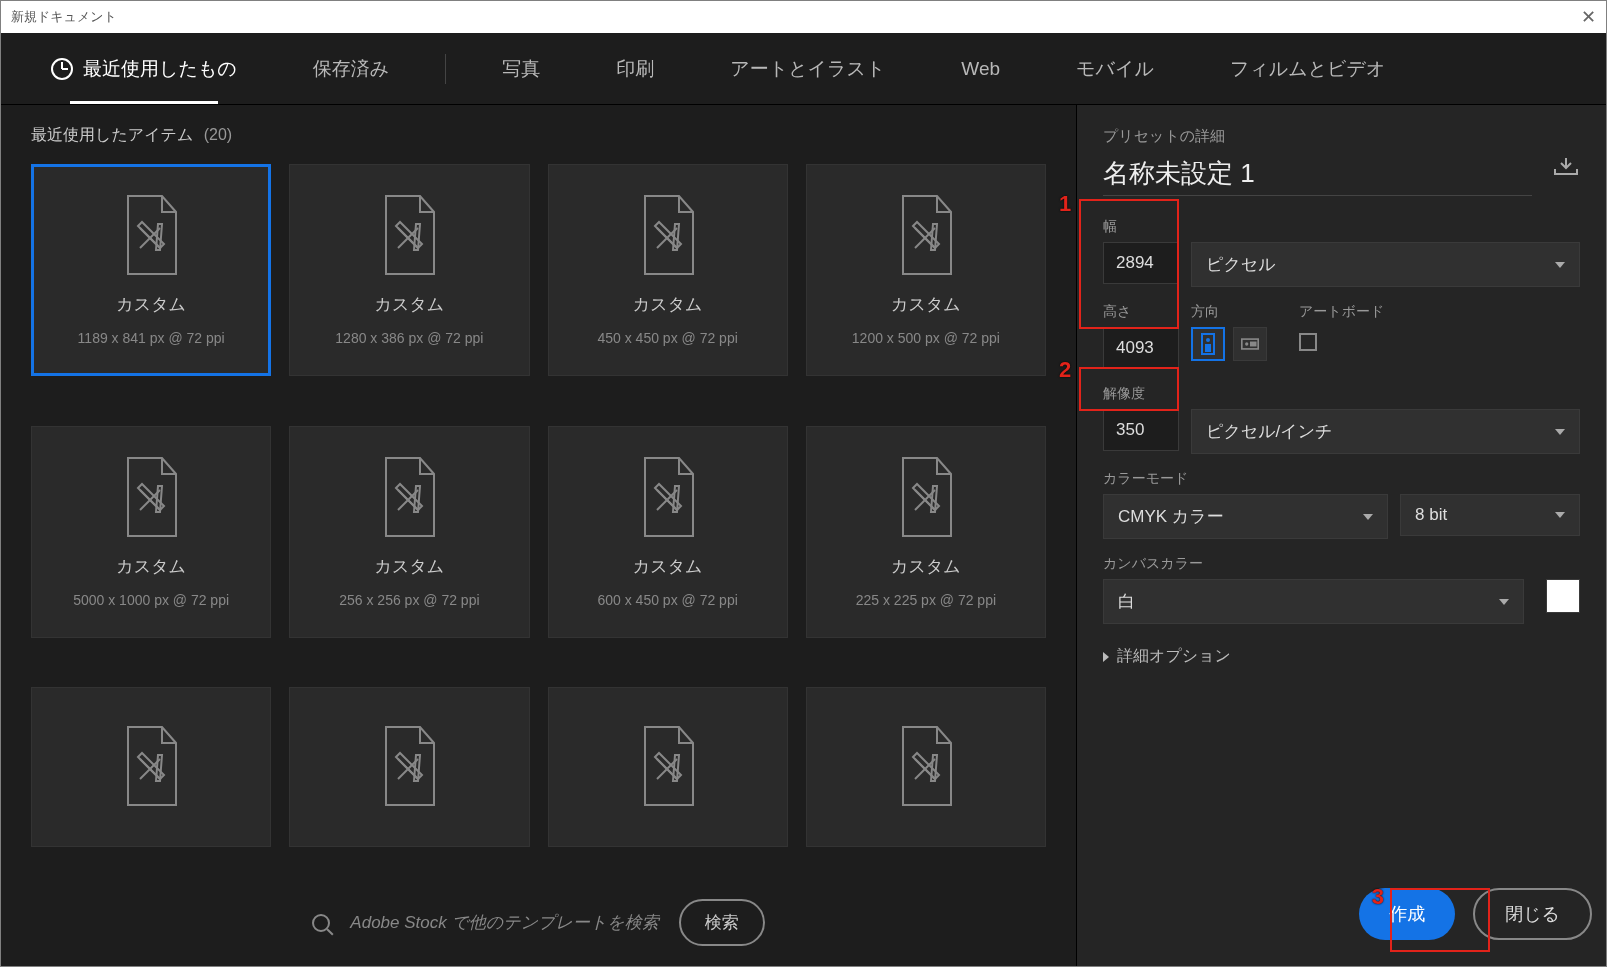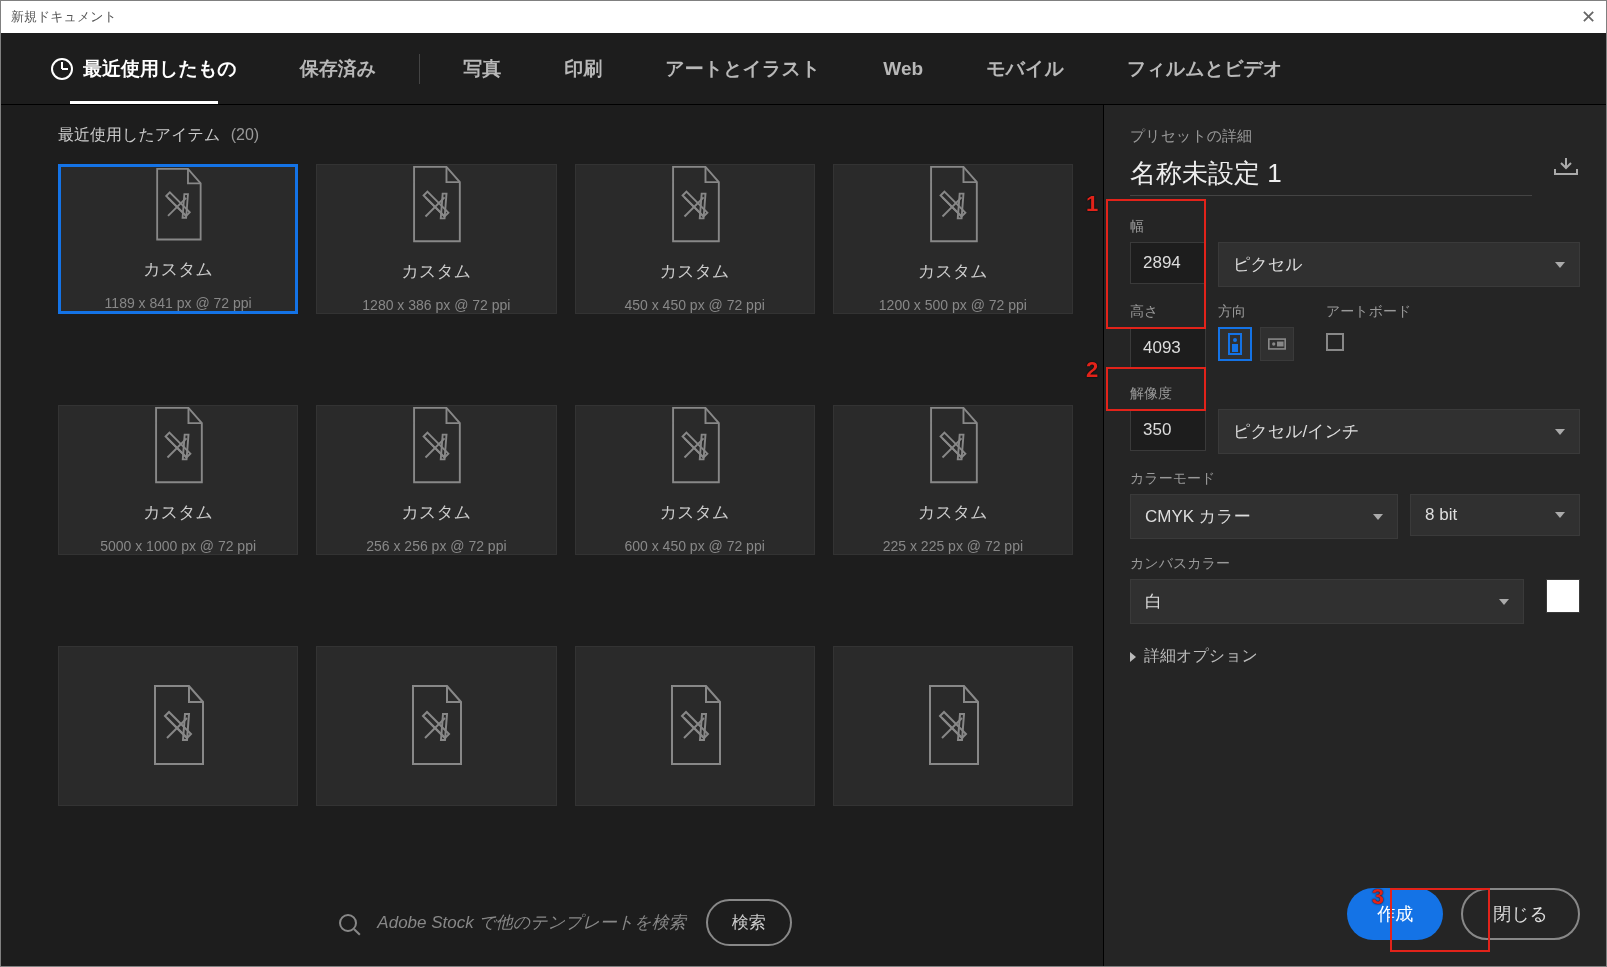--- a/index.html
+++ b/index.html
@@ -33,23 +33,22 @@
     background: #1d1d1d;
     display: flex;
     flex-direction: column;
     overflow: hidden;
   }
   .tabs {
     display: flex;
     align-items: center;
     height: 72px;
     padding: 0 20px;
-    gap: 3px;
+    gap: 16px;
     border-bottom: 1px solid #000;
-    font-weight: bold;
   }
   .tab {
     color: #b8b8b8;
     font-size: 19px;
     padding: 0 30px;
     height: 100%;
     display: flex;
     align-items: center;
     gap: 10px;
     cursor: default;
@@ -96,21 +95,20 @@
   .tab-divider {
     width: 1px;
     height: 30px;
     background: #444;
     margin: 0 10px;
   }
   .body {
     flex: 1;
     display: flex;
     overflow: hidden;
-    margin-left: 27px;
   }
   .left {
     width: 1075px;
     padding: 20px 30px 20px 30px;
     display: flex;
     flex-direction: column;
     overflow: hidden;
   }
   .section-label {
     color: #ccc;
@@ -121,21 +119,21 @@
   .grid {
     display: grid;
     grid-template-columns: repeat(4, 1fr);
     gap: 18px;
     overflow-y: auto;
     flex: 1;
   }
   .card {
     background: #2a2a2a;
     border: 1px solid #333;
-    height: 150px;
+    height: 212px;
     display: flex;
     flex-direction: column;
     align-items: center;
     justify-content: center;
     gap: 14px;
     cursor: default;
   }
   .card.selected { border: 3px solid #1473e6; }
   .card .file-icon {
     width: 70px;
@@ -270,21 +268,21 @@
   }
   .advanced .caret {
     width: 0; height: 0;
     border-top: 5px solid transparent;
     border-bottom: 5px solid transparent;
     border-left: 6px solid #bbb;
   }
   .footer-btns {
     position: absolute;
     bottom: 26px;
-    right: 26px;
+    right: 14px;
     display: flex;
     gap: 18px;
   }
   .btn {
     border-radius: 26px;
     padding: 12px 30px;
     font-size: 18px;
     border: none;
   }
   .btn-primary { background: #1473e6; color: #fff; }

